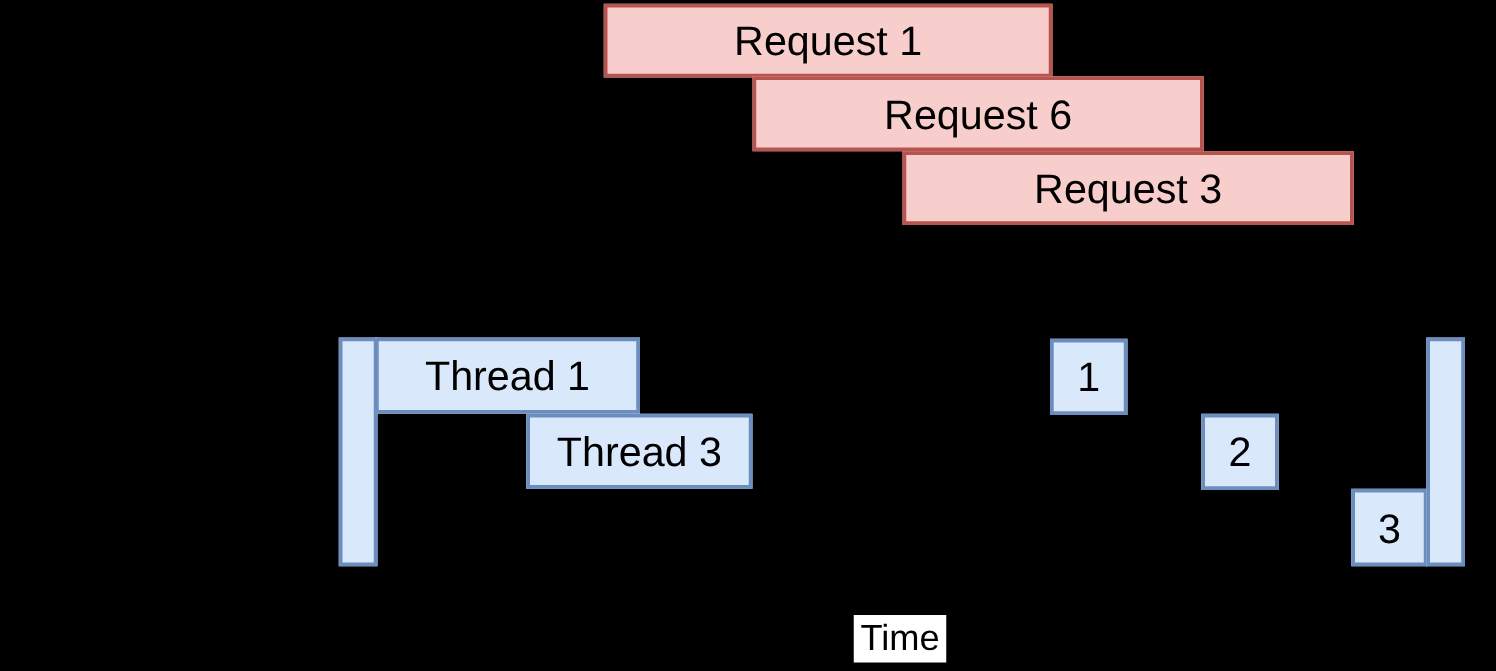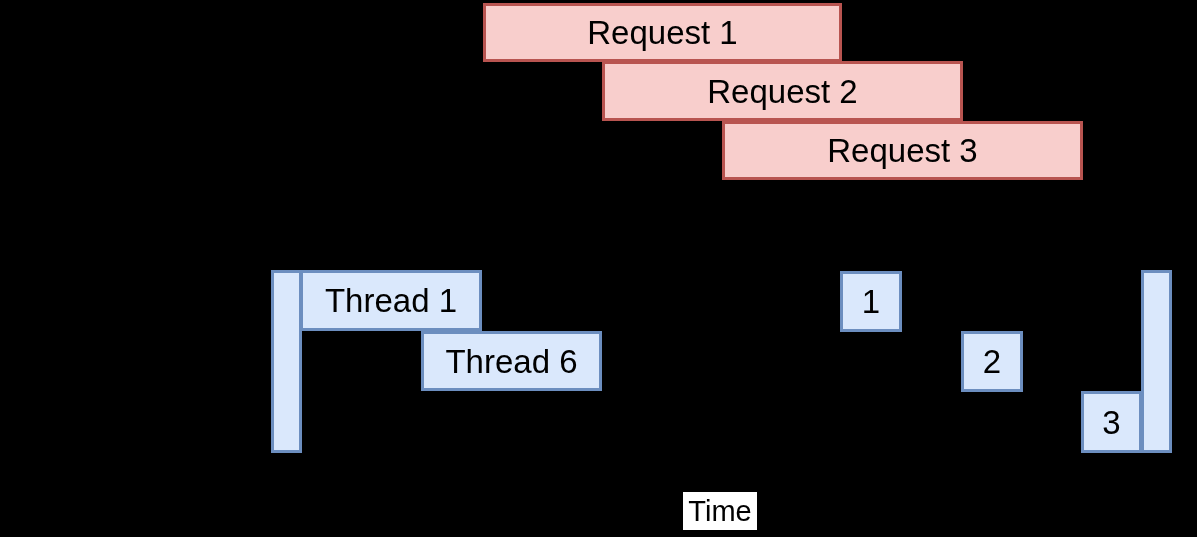--- a/index.html
+++ b/index.html
@@ -43,33 +43,33 @@
 </style>
 </head>
 <body>
 
 <div class="canvas">
 
   <div class="node request" style="left:483px; top:3px; width:359px; height:59px;">
     <span>Request 1</span>
   </div>
   <div class="node request" style="left:602px; top:61px; width:361px; height:60px;">
-    <span>Request 2</span>
+    <span>Request 6</span>
   </div>
   <div class="node request" style="left:722px; top:121px; width:361px; height:59px;text-align:right;">
     <span>Request 3</span>
   </div>
 
   <div class="node thread" style="left:271px; top:270px; width:31px; height:183px;"></div>
 
-  <div class="node thread" style="left:300px; top:270px; width:182px; height:61px;justify-content:center;">
+  <div class="node thread" style="left:300px; top:270px; width:212px; height:61px;justify-content:center;">
     <span>Thread 1</span>
   </div>
   <div class="node thread" style="left:421px; top:331px; width:181px; height:60px;">
-    <span>Thread 6</span>
+    <span>Thread 3</span>
   </div>
 
   <div class="node thread" style="left:840px; top:271px; width:62px; height:61px;">
     <span>1</span>
   </div>
   <div class="node thread" style="left:961px; top:331px; width:62px; height:61px;">
     <span>2</span>
   </div>
   <div class="node thread" style="left:1081px; top:391px; width:61px; height:62px;">
     <span>3</span>

